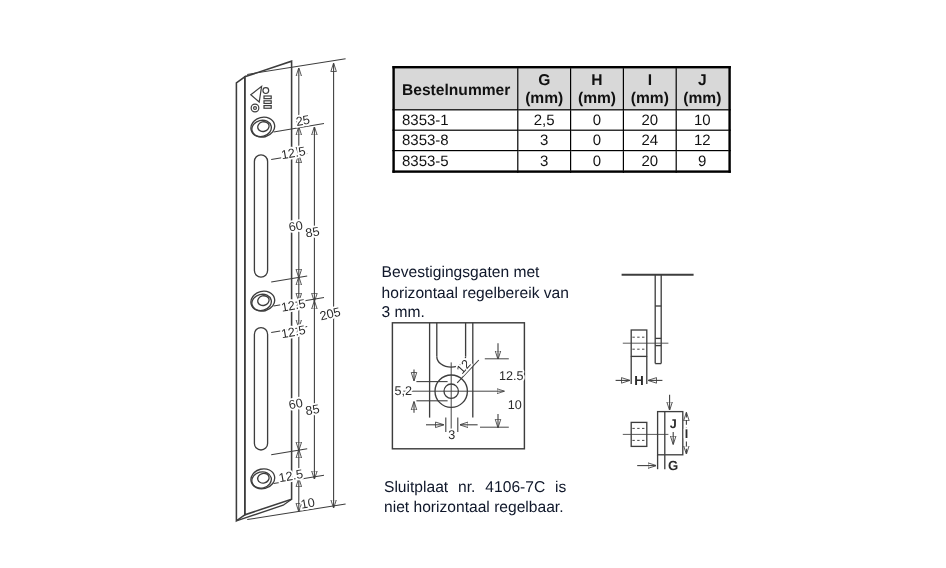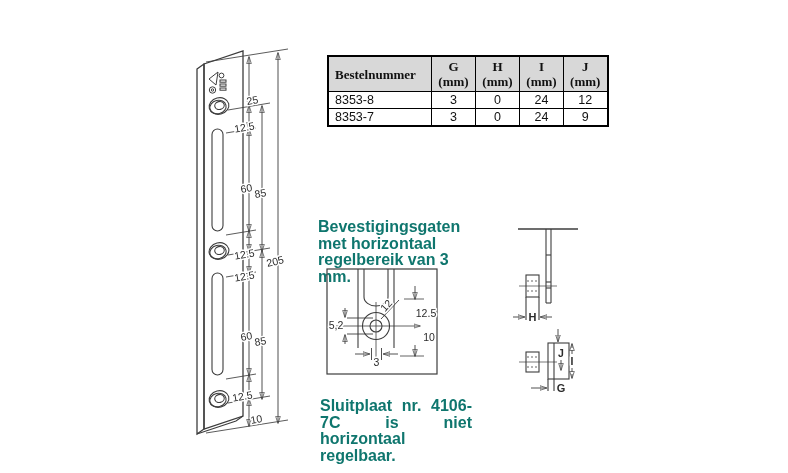--- a/index.html
+++ b/index.html
@@ -9,26 +9,26 @@
   svg line,svg path,svg rect,svg ellipse,svg circle,svg polyline{stroke:#3d3d3d;fill:none;}
   .dim{font:10.5px "Liberation Sans",sans-serif;fill:#2b2b2b;stroke:#fff;stroke-width:3px;
        paint-order:stroke;stroke-linejoin:round;text-anchor:middle;}
   .seclbl{font:bold 11px "Liberation Sans",sans-serif;fill:#2b2b2b;stroke:#fff;stroke-width:3px;
        paint-order:stroke;stroke-linejoin:round;text-anchor:middle;}
   .spec-table{position:absolute;left:327px;top:55px;border-collapse:collapse;
        font-size:12.5px;color:#111;}
   .spec-table th,.spec-table td{border:1.5px solid #000;}
   .spec-table{border:2px solid #000;}
   .spec-table th{background:#d8d8d8;font-weight:bold;font-size:13px;line-height:15px;
-       padding:2px 4px;text-align:center;vertical-align:middle;font-family:Liberation Serif, serif;}
+       padding:2px 4px;text-align:center;vertical-align:middle;}
   .spec-table th.first{text-align:left;padding-left:6px;width:92px;}
   .spec-table td{height:16px;padding:0 4px;text-align:center;white-space:nowrap;}
   .spec-table td.first{text-align:left;padding-left:6px;}
   .spec-table col.c0{width:96px;} .spec-table col.cn{width:44px;}
-  .note{position:absolute;font-size:16px;line-height:16.5px;color:#0f766e;font-weight:bold;}
+  .note{position:absolute;font-size:13px;line-height:16.5px;color:#0f172a;}
   #note1{left:318px;top:219px;width:166px;}
   #note2{left:320px;top:398px;width:152px;text-align:justify;}
 </style>
 </head>
 <body>
 
 <div class="canvas">
 
   <svg style="left:170px;top:10px;" width="135" height="460" viewBox="170 10 135 460">
     <defs>
@@ -135,31 +135,38 @@
             <div>(mm)</div>
           </th>
         <th>
             <div>J</div>
             <div>(mm)</div>
           </th>
       </tr>
     </thead>
     <tbody>
       <tr>
+        <td class="first">8353-1</td>
+        <td>2,5</td>
+        <td>0</td>
+        <td>20</td>
+        <td>10</td>
+      </tr>
+      <tr>
         <td class="first">8353-8</td>
         <td>3</td>
         <td>0</td>
         <td>24</td>
         <td>12</td>
       </tr>
       <tr>
-        <td class="first">8353-7</td>
+        <td class="first">8353-5</td>
         <td>3</td>
         <td>0</td>
-        <td>24</td>
+        <td>20</td>
         <td>9</td>
       </tr>
     </tbody>
   </table>
 
   <div class="note" id="note1">Bevestigingsgaten met horizontaal regelbereik van 3 mm.</div>
   <div class="note" id="note2">Sluitplaat nr. 4106-7C is niet horizontaal regelbaar.</div>
 
   <svg style="left:322px;top:264px;" width="125" height="115" viewBox="322 264 125 115">
     <defs>

